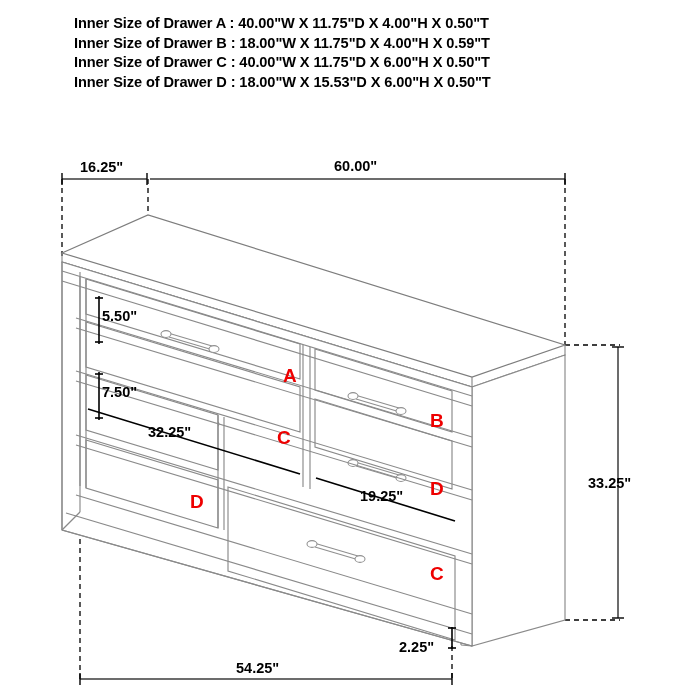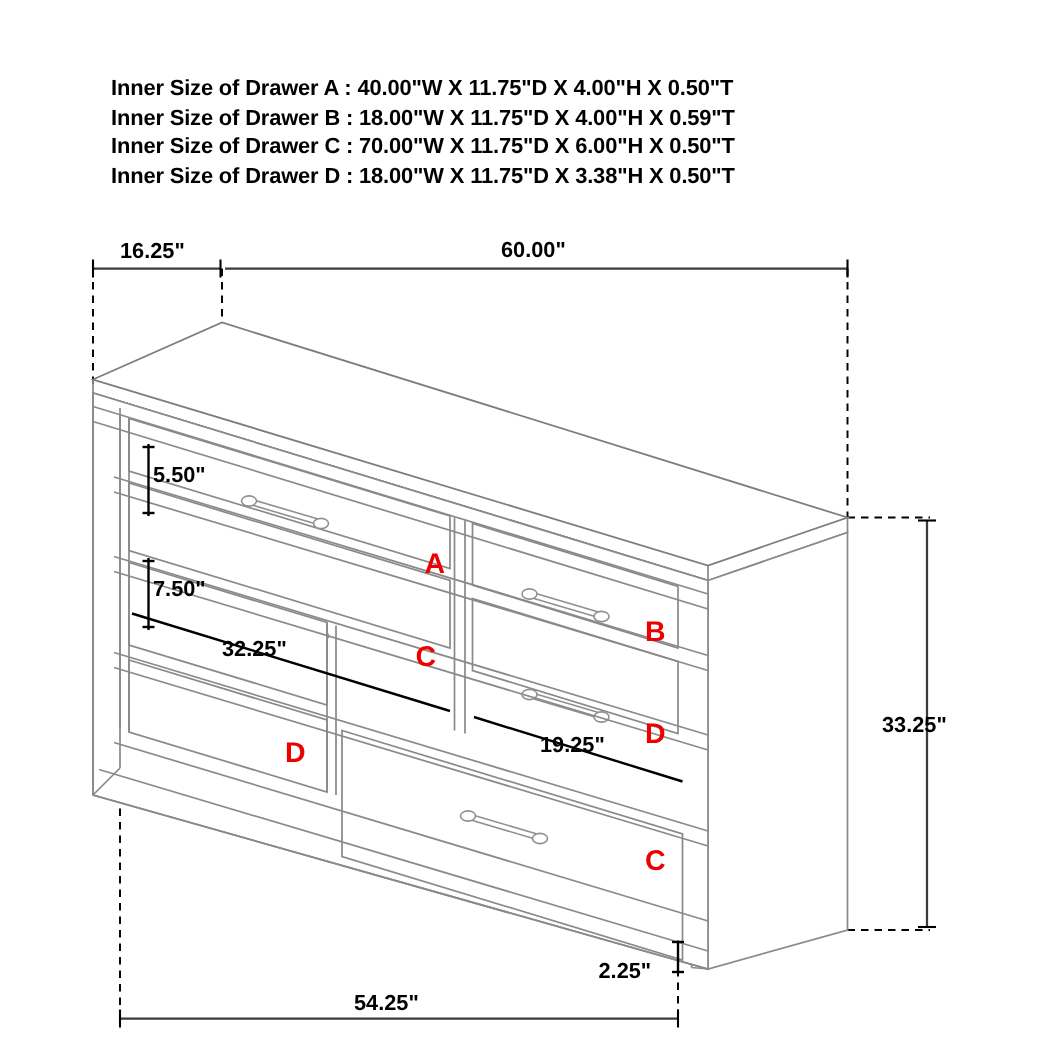--- a/index.html
+++ b/index.html
@@ -20,21 +20,20 @@
     width: 700px;
     height: 700px;
     background: #ffffff;
   }
   
   #spec-block {
     position: absolute;
     left: 74px;
     top: 14px;
     width: 560px;
-    margin-top: 36px;
   }
   .spec-line {
     font-family: "Liberation Sans", sans-serif;
     font-weight: bold;
     font-size: 14.6px;
     line-height: 19.5px;
     color: #000000;
     white-space: nowrap;
     letter-spacing: -0.1px;
   }
@@ -98,22 +97,22 @@
   }
 </style>
 </head>
 <body>
 
 <div id="page">
 
   <div id="spec-block">
     <div class="spec-line">Inner Size of Drawer A : 40.00"W X 11.75"D X 4.00"H X 0.50"T</div>
     <div class="spec-line">Inner Size of Drawer B : 18.00"W X 11.75"D X 4.00"H X 0.59"T</div>
-    <div class="spec-line">Inner Size of Drawer C : 70.00"W X 11.75"D X 6.00"H X 0.50"T</div>
-    <div class="spec-line">Inner Size of Drawer D : 18.00"W X 11.75"D X 3.38"H X 0.50"T</div>
+    <div class="spec-line">Inner Size of Drawer C : 40.00"W X 11.75"D X 6.00"H X 0.50"T</div>
+    <div class="spec-line">Inner Size of Drawer D : 18.00"W X 15.53"D X 6.00"H X 0.50"T</div>
   </div>
 
   <svg id="drawing" width="700" height="700" viewBox="0 0 700 700">
 
     <g>
 
       <path class="dash-ext" d="M 62,179 L 62,256"></path>
 
       <path class="dash-ext" d="M 148,179 L 148,216"></path>
 

